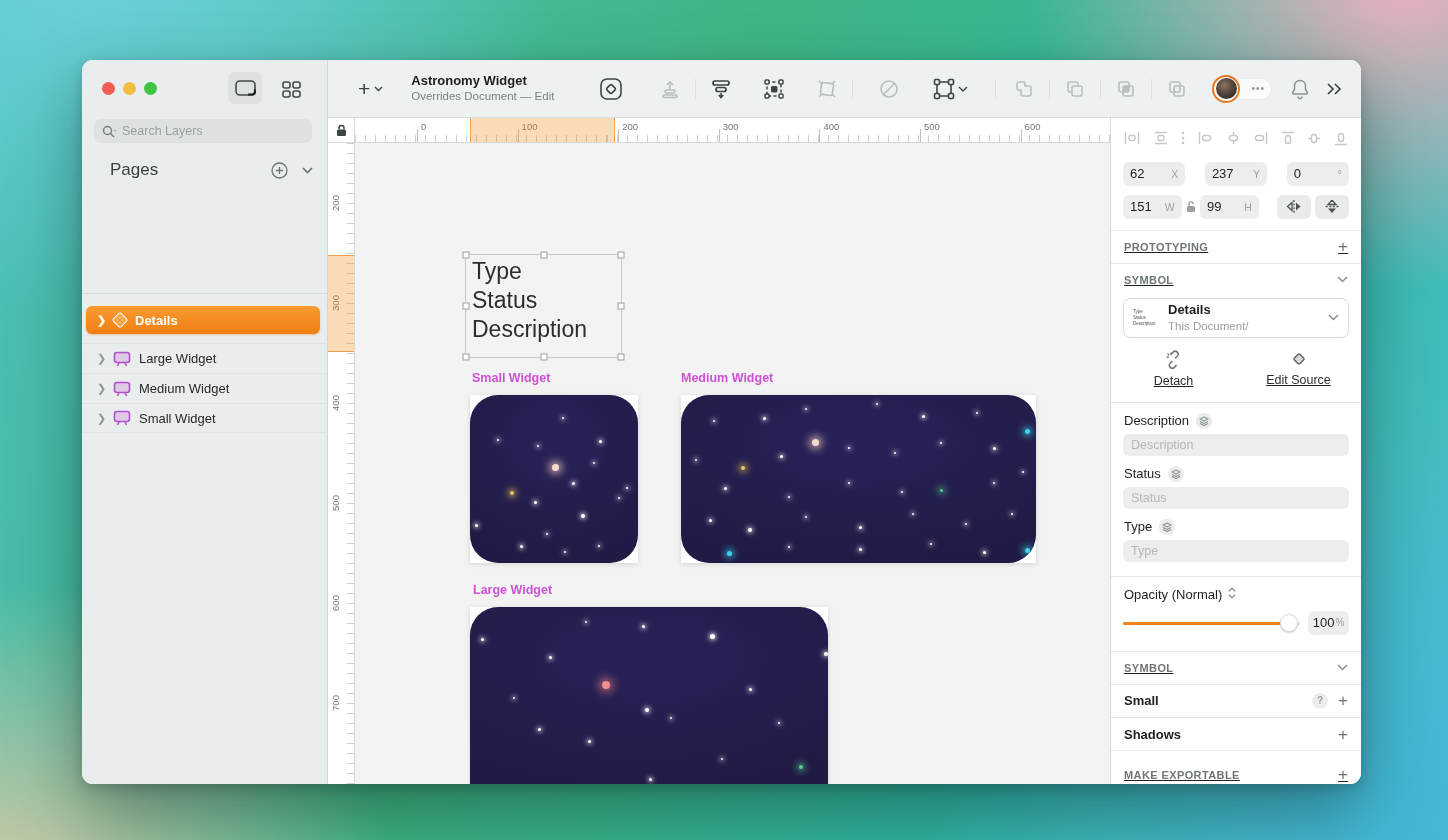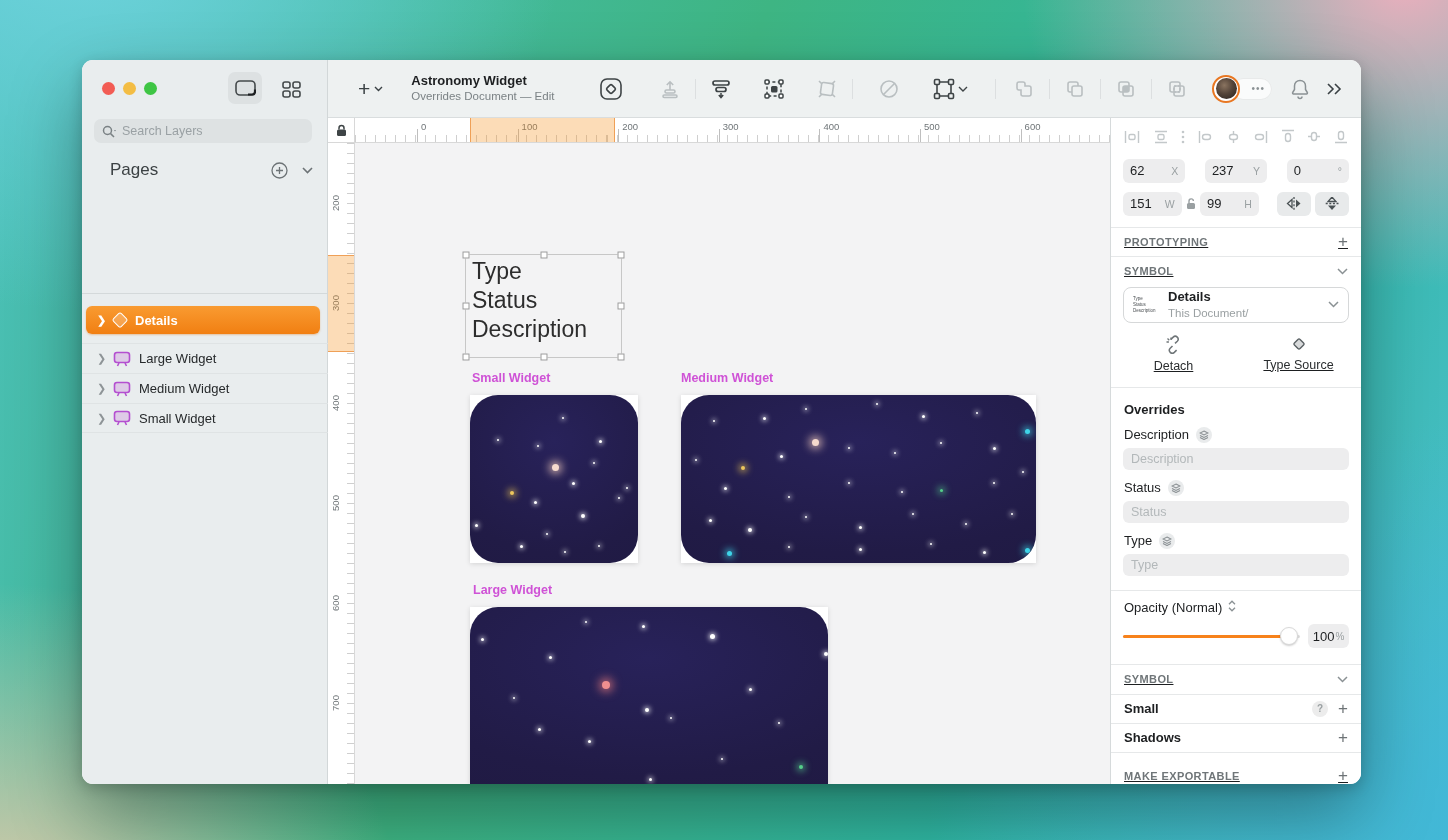--- a/index.html
+++ b/index.html
@@ -729,26 +729,25 @@
                   <path d="M10.5 8l2.3-2.3a2.9 2.9 0 0 1 4.1 4.1L14.6 12" transform="translate(-3.6 -3.6)"></path>
                   <path d="M3.5 3.5l1.8 1.8M2.5 7h2.4M7 2.5v2.4" stroke-width="1.3"></path>
                 </g>
               </svg>
             <span>Detach</span>
           </div>
           <div class="act">
             <svg width="18" height="18" viewBox="0 0 18 18">
                 <rect x="5" y="5" width="8" height="8" rx="1.5" transform="rotate(45 9 9)" fill="#d8dadb" stroke="#5a6164" stroke-width="1.4"></rect>
               </svg>
-            <span>Type Source</span>
+            <span>Edit Source</span>
           </div>
         </div>
 
         <div class="sec-div" style="margin-top:14px"></div>
-        <div class="ov-title">Overrides</div>
 
         <div class="ov-item">
           <div class="ov-label">
             <span>Description</span>
             <span class="ov-badge">
                 <svg width="10" height="10" viewBox="0 0 10 10">
                   <g fill="none" stroke="#8b9194" stroke-width="1.1">
                     <path d="M5 1l4 2-4 2-4-2z"></path>
                     <path d="M1 5.5l4 2 4-2"></path>
                     <path d="M1 7.5l4 2 4-2"></path>

